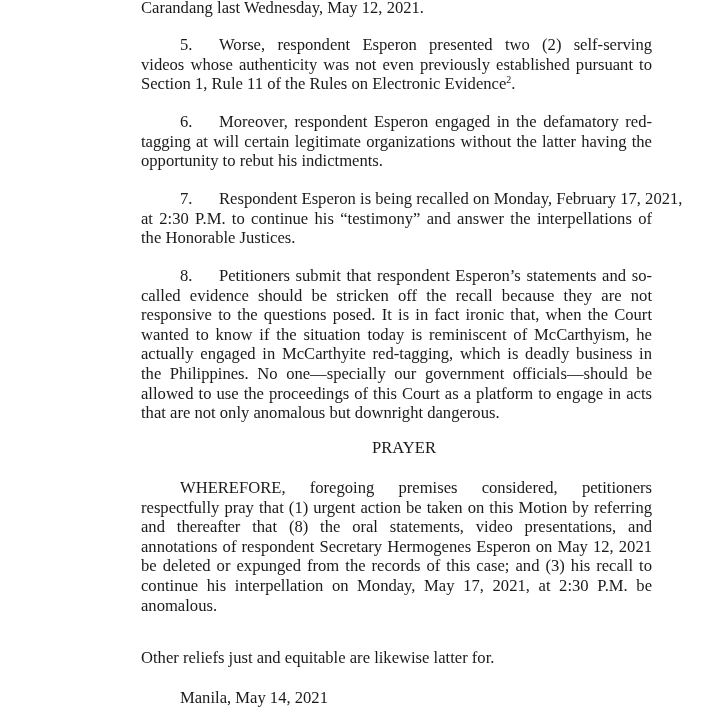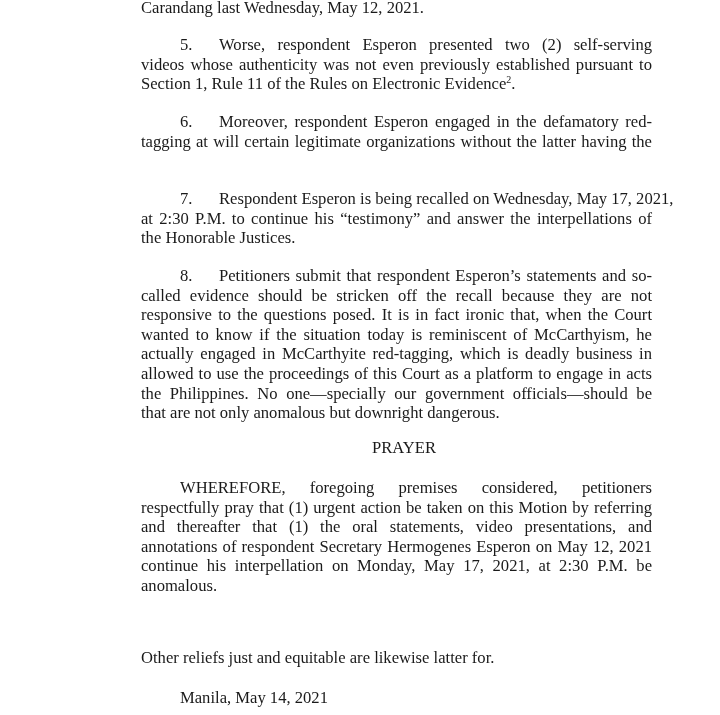--- a/index.html
+++ b/index.html
@@ -30,48 +30,50 @@
 
   <div class="col" style="top:35px;">
     <div class="line just"><span class="num">5.</span><span>Worse, respondent Esperon presented two (2) self-serving</span></div>
     <div class="line just">videos whose authenticity was not even previously established pursuant to</div>
     <div class="line"><span>Section 1, Rule 11 of the Rules on Electronic Evidence</span><sup>2</sup><span>.</span></div>
   </div>
 
   <div class="col" style="top:112px;">
     <div class="line just"><span class="num">6.</span><span>Moreover, respondent Esperon engaged in the defamatory red-</span></div>
     <div class="line just">tagging at will certain legitimate organizations without the latter having the</div>
+    <div class="line">opportunity to rebut his indictments.</div>
   </div>
 
   <div class="col" style="top:189px;">
-    <div class="line just"><span class="num">7.</span><span>Respondent Esperon is being recalled on Wednesday, May 17, 2021,</span></div>
+    <div class="line just"><span class="num">7.</span><span>Respondent Esperon is being recalled on Monday, February 17, 2021,</span></div>
     <div class="line just">at 2:30 P.M. to continue his “testimony” and answer the interpellations of</div>
     <div class="line">the Honorable Justices.</div>
   </div>
 
   <div class="col" style="top:266px;">
     <div class="line just"><span class="num">8.</span><span>Petitioners submit that respondent Esperon’s statements and so-</span></div>
     <div class="line just">called evidence should be stricken off the recall because they are not</div>
     <div class="line just">responsive to the questions posed. It is in fact ironic that, when the Court</div>
     <div class="line just">wanted to know if the situation today is reminiscent of McCarthyism, he</div>
     <div class="line just">actually engaged in McCarthyite red-tagging, which is deadly business in</div>
+    <div class="line just">the Philippines.  No one—specially our government officials—should be</div>
     <div class="line just">allowed to use the proceedings of this Court as a platform to engage in acts</div>
-    <div class="line just">the Philippines.  No one—specially our government officials—should be</div>
     <div class="line">that are not only anomalous but downright dangerous.</div>
   </div>
 
   <div class="heading" style="top:438px;">
     <div class="line"><span>PRAYER</span></div>
   </div>
 
   <div class="col" style="top:478px;">
     <div class="line just" style="padding-left:39px;">WHEREFORE, foregoing premises considered, petitioners</div>
     <div class="line just">respectfully pray that (1) urgent action be taken on this Motion by referring</div>
-    <div class="line just">and thereafter that (1) the oral statements, video presentations, and</div>
+    <div class="line just">and thereafter that (8) the oral statements, video presentations, and</div>
     <div class="line just">annotations of respondent Secretary Hermogenes Esperon on May 12, 2021</div>
+    <div class="line just">be deleted or expunged from the records of this case; and (3) his recall to</div>
     <div class="line just">continue his interpellation on Monday, May 17, 2021, at 2:30 P.M. be</div>
     <div class="line">anomalous.</div>
   </div>
 
   <div class="col" style="top:648px;">
     <div class="line">Other reliefs just and equitable are likewise latter for.</div>
   </div>
 
   <div class="col" style="top:688px;">
     <div class="line" style="padding-left:39px;">Manila, May 14, 2021</div>

